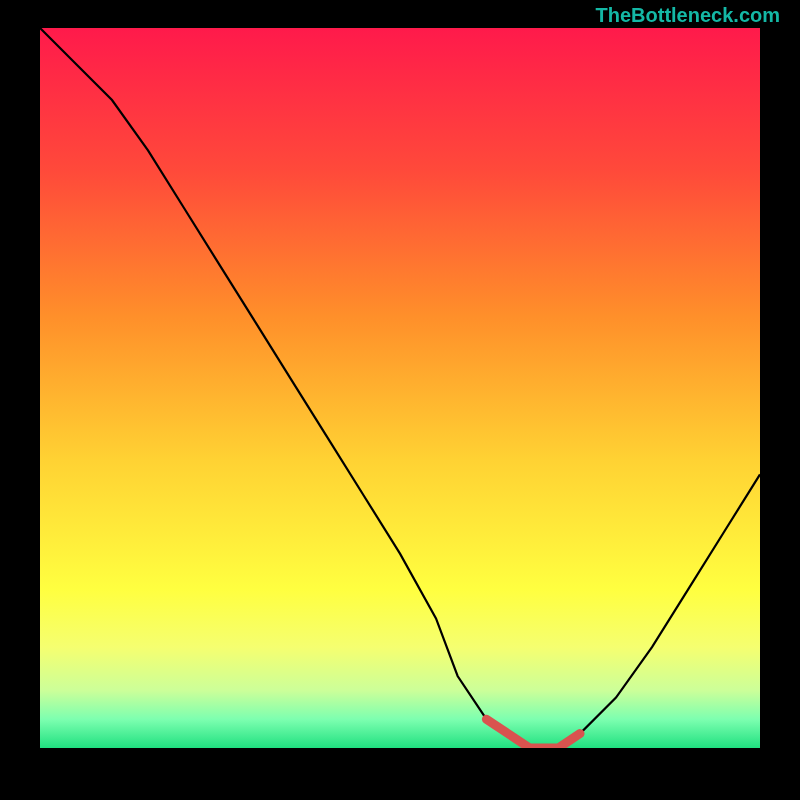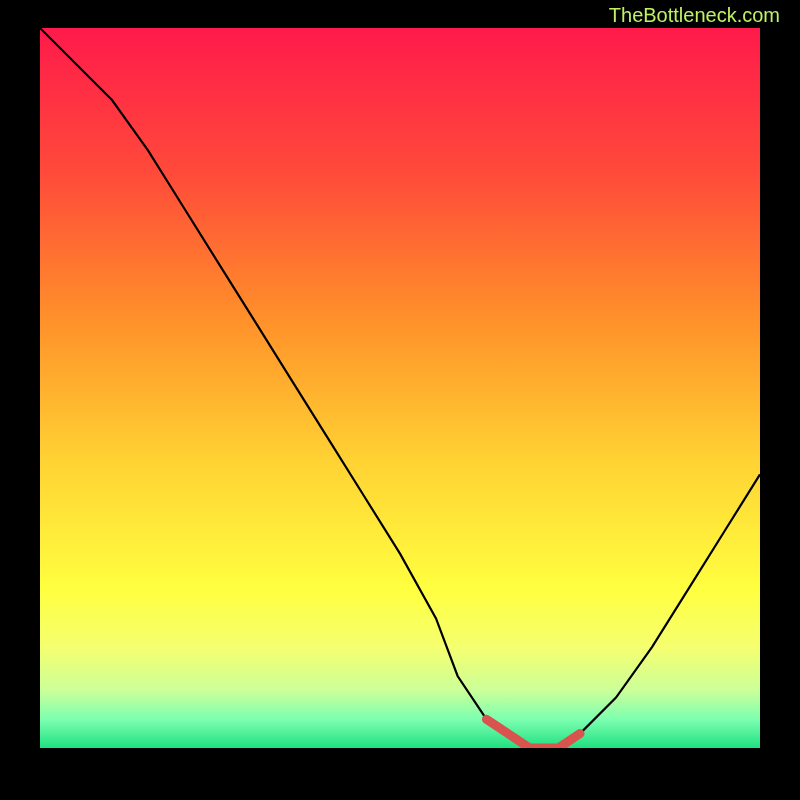--- a/index.html
+++ b/index.html
@@ -8,23 +8,23 @@
     width: 800px;
     height: 800px;
     background: #000;
     font-family: Arial, sans-serif;
     position: relative;
   }
   .watermark {
     position: absolute;
     top: 4px;
     right: 20px;
-    color: #bef264;
+    color: #14b8a6;
     font-size: 20px;
-    font-weight: 400;
+    font-weight: 700;
     z-index: 10;
   }
   .plot-area {
     position: absolute;
     left: 40px;
     top: 28px;
     width: 720px;
     height: 720px;
     overflow: hidden;
   }

